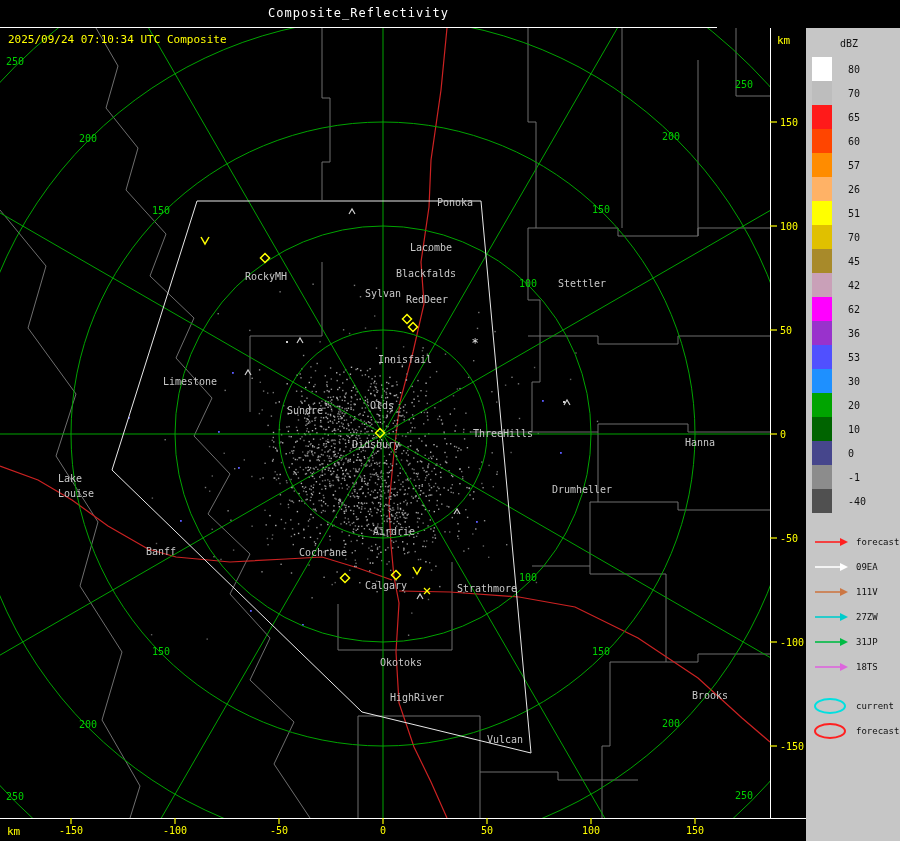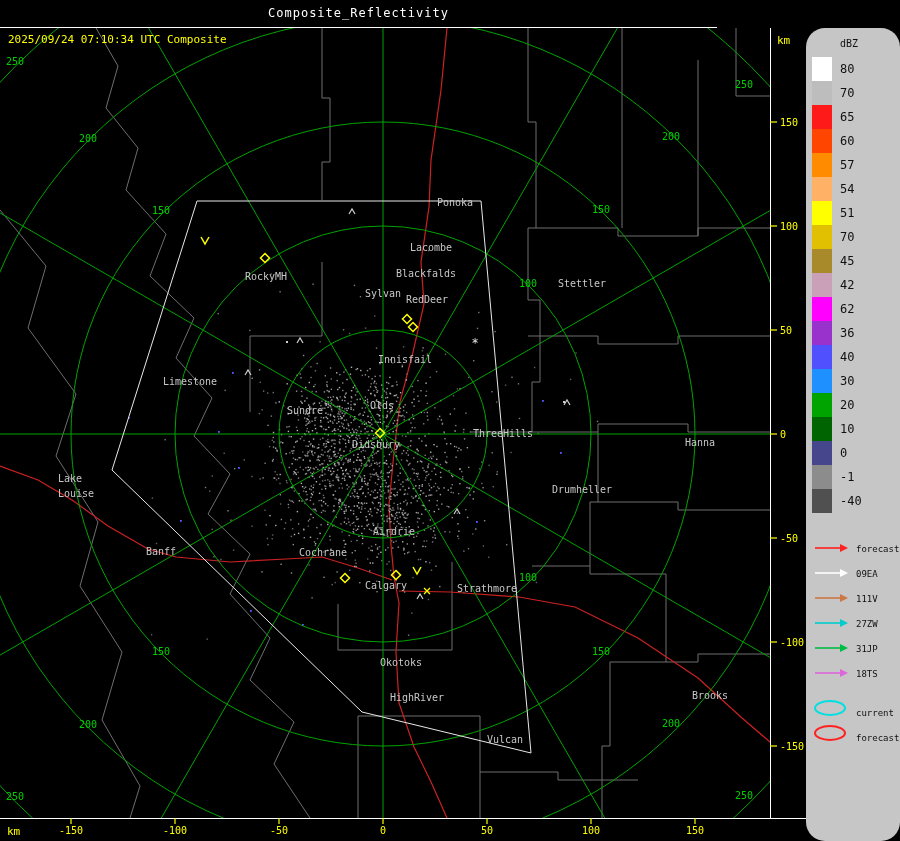--- a/index.html
+++ b/index.html
@@ -5,26 +5,26 @@
   html,body{margin:0;padding:0;background:#000;}
   #app{position:relative;width:900px;height:841px;background:#000;overflow:hidden;
        font-family:"DejaVu Sans Mono",monospace;}
   #title-bar{position:absolute;left:0;top:0;width:717px;height:27px;background:#000;
        border-bottom:1px solid #ffffff;color:#ffffff;font-size:12px;line-height:27px;
        text-align:center;letter-spacing:1px;z-index:5;}
   #map-svg{position:absolute;left:0;top:0;z-index:1;}
   #timestamp{position:absolute;left:8px;top:33px;color:#ffff00;font-size:11px;z-index:6;text-align:right;}
   #km-top{position:absolute;left:777px;top:34px;color:#ffff00;font-size:11px;z-index:6;}
   #legend{position:absolute;left:806px;top:28px;width:94px;height:813px;background:#c6c6c6;
-       box-sizing:border-box;padding:10px 0 0 6px;z-index:7;border-radius:19px;}
+       box-sizing:border-box;padding:10px 0 0 6px;z-index:7;}
   #legend-title{color:#101010;font-size:10px;margin:0 0 8px 28px;}
   .lv{display:flex;align-items:center;height:24px;}
   .lv .sw{width:20px;height:24px;flex:0 0 20px;}
-  .lv .lb{margin-left:8px;font-size:12px;color:#101010;}
-  .ar{display:flex;align-items:flex-end;height:25px;}
+  .lv .lb{margin-left:16px;font-size:10px;color:#101010;}
+  .ar{display:flex;align-items:center;height:25px;}
   .ar svg{flex:0 0 40px;}
   .ar .lb{margin-left:4px;font-size:9px;color:#101010;}
   #legend-arrows{margin-top:16px;}
   #legend-ellipses{margin-top:14px;}
   .maptext{font-family:"DejaVu Sans Mono",monospace;}
 </style>
 </head>
 <body>
 
 <div id="app">
@@ -1849,21 +1849,21 @@
         <div class="lv">
           <span class="sw" style="background: rgb(255, 69, 0);"></span>
           <span class="lb">60</span>
         </div>
         <div class="lv">
           <span class="sw" style="background: rgb(255, 140, 0);"></span>
           <span class="lb">57</span>
         </div>
         <div class="lv">
           <span class="sw" style="background: rgb(255, 178, 102);"></span>
-          <span class="lb">54</span>
+          <span class="lb">26</span>
         </div>
         <div class="lv">
           <span class="sw" style="background: rgb(255, 255, 0);"></span>
           <span class="lb">51</span>
         </div>
         <div class="lv">
           <span class="sw" style="background: rgb(224, 192, 0);"></span>
           <span class="lb">70</span>
         </div>
         <div class="lv">
@@ -1877,21 +1877,21 @@
         <div class="lv">
           <span class="sw" style="background: rgb(255, 0, 255);"></span>
           <span class="lb">62</span>
         </div>
         <div class="lv">
           <span class="sw" style="background: rgb(153, 50, 204);"></span>
           <span class="lb">36</span>
         </div>
         <div class="lv">
           <span class="sw" style="background: rgb(80, 80, 255);"></span>
-          <span class="lb">40</span>
+          <span class="lb">53</span>
         </div>
         <div class="lv">
           <span class="sw" style="background: rgb(30, 144, 255);"></span>
           <span class="lb">30</span>
         </div>
         <div class="lv">
           <span class="sw" style="background: rgb(0, 164, 0);"></span>
           <span class="lb">20</span>
         </div>
         <div class="lv">

